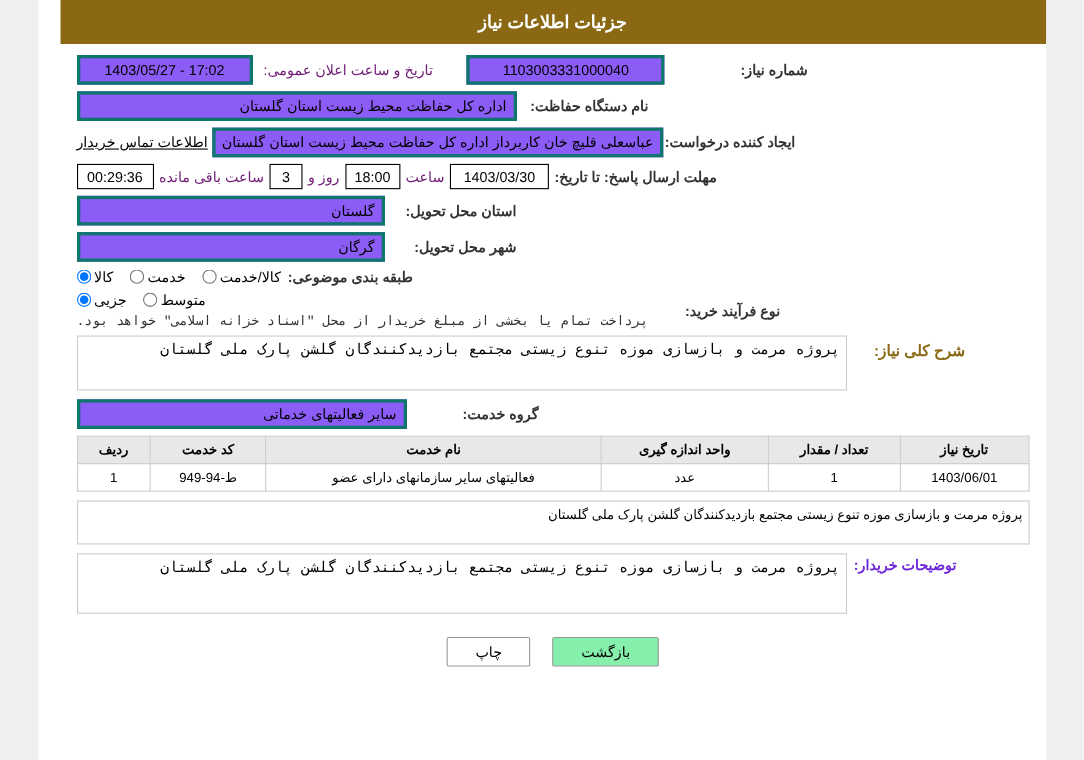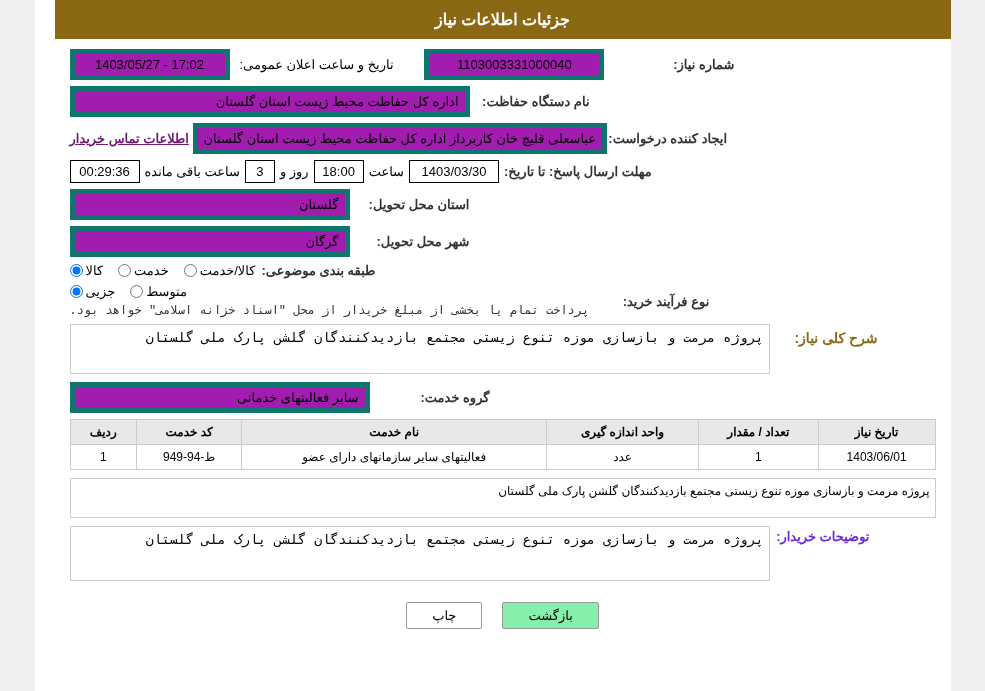--- a/index.html
+++ b/index.html
@@ -35,42 +35,41 @@
     }
     .field-label {
       color: #333;
       font-weight: bold;
       white-space: nowrap;
       margin-right: 8px;
       min-width: 120px;
       text-align: right;
     }
     .field-value {
-      border: 5px solid #0f766e;
+      border: 3px solid #0f766e;
       padding: 3px 6px;
-      background: #a21caf;
+      background: #8b5cf6;
       min-width: 200px;
       text-align: right;
     }
     .field-value.wide {
       min-width: 400px;
     }
     .field-value.number {
       direction: ltr;
       text-align: center;
     }
     .inline-label {
+      color: #701a75;
+      white-space: nowrap;
+    }
+    .link-blue {
       color: #000000;
-      white-space: nowrap;
-    }
-    .link-blue {
-      color: #701a75;
       text-decoration: underline;
       cursor: pointer;
-      font-weight: bold;
     }
     .date-row {
       display: flex;
       align-items: center;
       justify-content: flex-end;
       gap: 5px;
       margin-bottom: 6px;
     }
     .small-box {
       border: 1px solid #000000;

